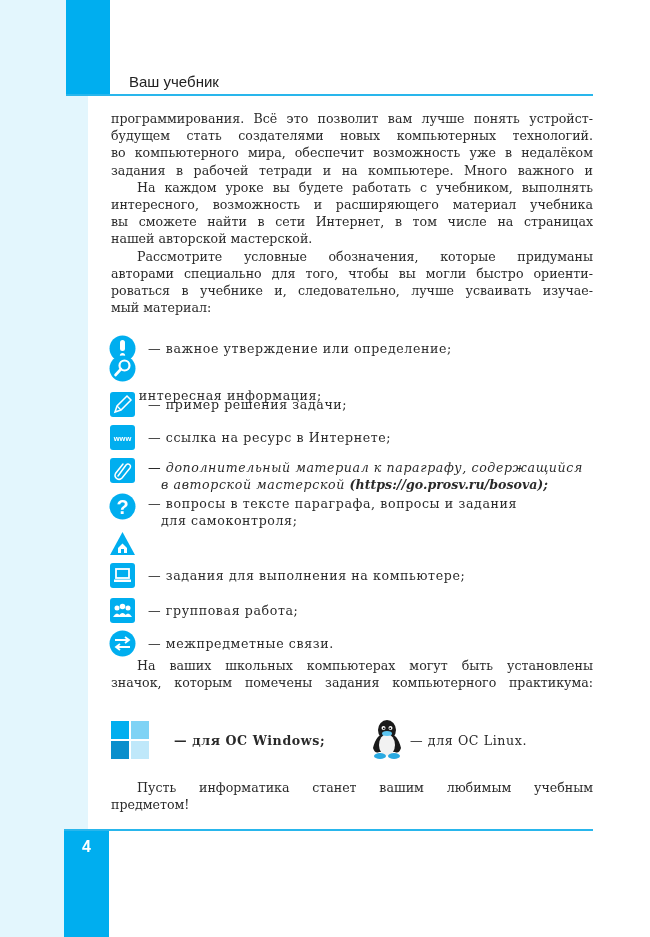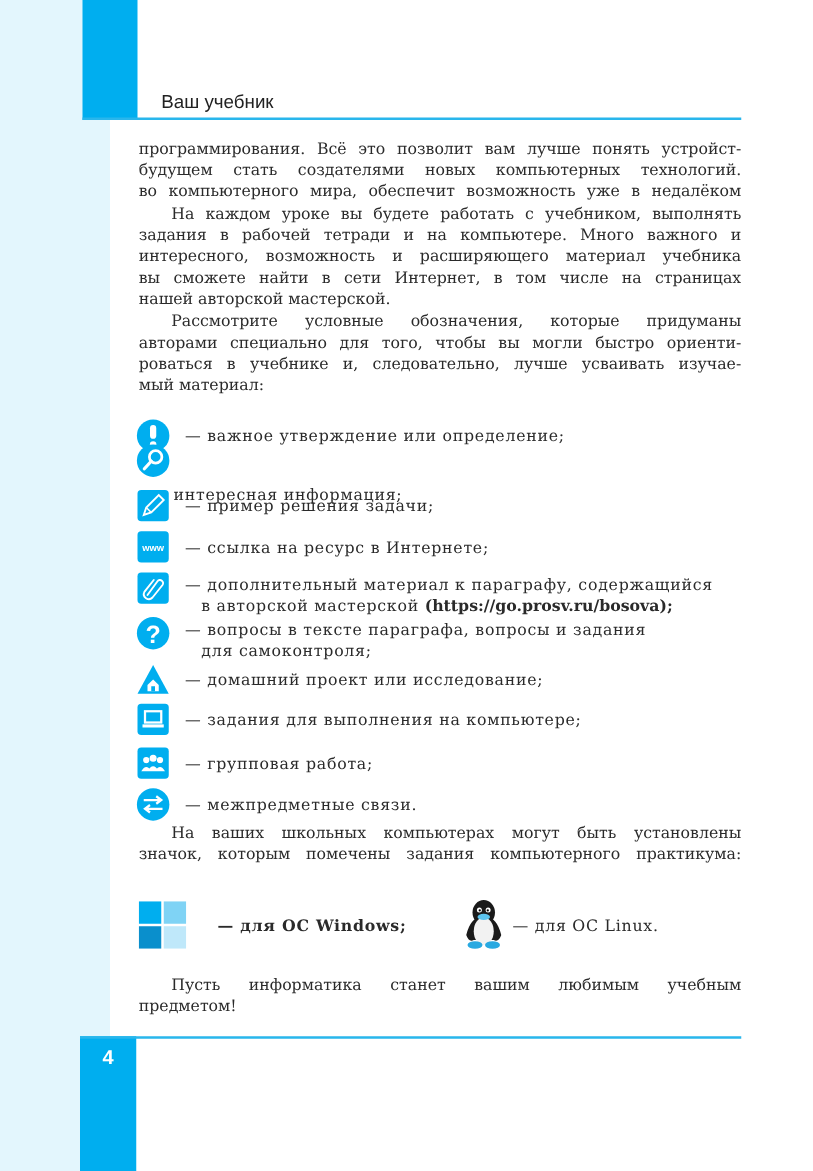--- a/index.html
+++ b/index.html
@@ -41,22 +41,22 @@
 <div class="hline-top"></div>
 <div class="hline-bottom"></div>
 
 <div class="running-head">Ваш учебник</div>
 <div class="page-num">4</div>
 
 <div class="text" style="top:110px;">
   <span class="line">программирования. Всё это позволит вам лучше понять устройст-</span>
   <span class="line">будущем стать создателями новых компьютерных технологий.</span>
   <span class="line">во компьютерного мира, обеспечит возможность уже в недалёком</span>
+  <span class="line">задания в рабочей тетради и на компьютере. Много важного и</span>
   <span class="line" style="padding-left:26px;">На каждом уроке вы будете работать с учебником, выполнять</span>
-  <span class="line">задания в рабочей тетради и на компьютере. Много важного и</span>
   <span class="line">интересного, возможность и расширяющего материал учебника</span>
   <span class="line">вы сможете найти в сети Интернет, в том числе на страницах</span>
   <span class="line-last">нашей авторской мастерской.</span>
   <span class="line" style="padding-left:26px;">Рассмотрите условные обозначения, которые придуманы</span>
   <span class="line">авторами специально для того, чтобы вы могли быстро ориенти-</span>
   <span class="line">роваться в учебнике и, следовательно, лучше усваивать изучае-</span>
   <span class="line-last">мый материал:</span>
 </div>
 
 <div class="legend" style="top:0;">
@@ -99,21 +99,21 @@
     </span>
     <span class="legend-text">— ссылка на ресурс в Интернете;</span>
   </div>
   <div class="legend-row" style="top:457px;">
     <span class="ico">
       <svg viewBox="0 0 27 27">
           <rect x="1" y="1" width="25" height="25" rx="3" fill="#00aeef"></rect>
           <path d="M9 19 L17 8 a2.5 2.5 0 0 1 4 3 L13 21 a4 4 0 0 1 -6.5 -4.5 L14 7" fill="none" stroke="#fff" stroke-width="1.5" stroke-linecap="round"></path>
         </svg>
     </span>
-    <span class="legend-text" style="padding-top:2px;">
+    <span class="legend-text" style="padding-top:2px;font-style:italic;">
       <span style="display:block;">— дополнительный материал к параграфу, содержащийся</span>
       <span style="display:block; padding-left:13px;"><span>в авторской мастерской </span><span class="bold">(https://go.prosv.ru/bosova);</span></span>
     </span>
   </div>
   <div class="legend-row" style="top:493px;">
     <span class="ico">
       <svg viewBox="0 0 27 27">
           <circle cx="13.5" cy="13.5" r="13" fill="#00aeef"></circle>
           <text x="13.5" y="21" text-anchor="middle" font-family="Liberation Sans, sans-serif" font-weight="bold" font-size="20" fill="#fff">?</text>
         </svg>
@@ -124,21 +124,20 @@
     </span>
   </div>
   <div class="legend-row" style="top:530px;">
     <span class="ico">
       <svg viewBox="0 0 27 27">
           <path d="M13.5 2 L26 25 L1 25 Z" fill="#00aeef"></path>
           <path d="M9 18 L13.5 13.5 L18 18 L18 23 L9 23 Z" fill="#fff"></path>
           <rect x="12" y="19" width="3" height="4" fill="#00aeef"></rect>
         </svg>
     </span>
-    <span class="legend-text">— домашний проект или исследование;</span>
   </div>
   <div class="legend-row" style="top:562px;">
     <span class="ico">
       <svg viewBox="0 0 27 27">
           <rect x="1" y="1" width="25" height="25" rx="3" fill="#00aeef"></rect>
           <rect x="7" y="7" width="13" height="9" fill="none" stroke="#fff" stroke-width="1.8"></rect>
           <rect x="5" y="17.5" width="17" height="2.5" fill="#fff"></rect>
         </svg>
     </span>
     <span class="legend-text">— задания для выполнения на компьютере;</span>

